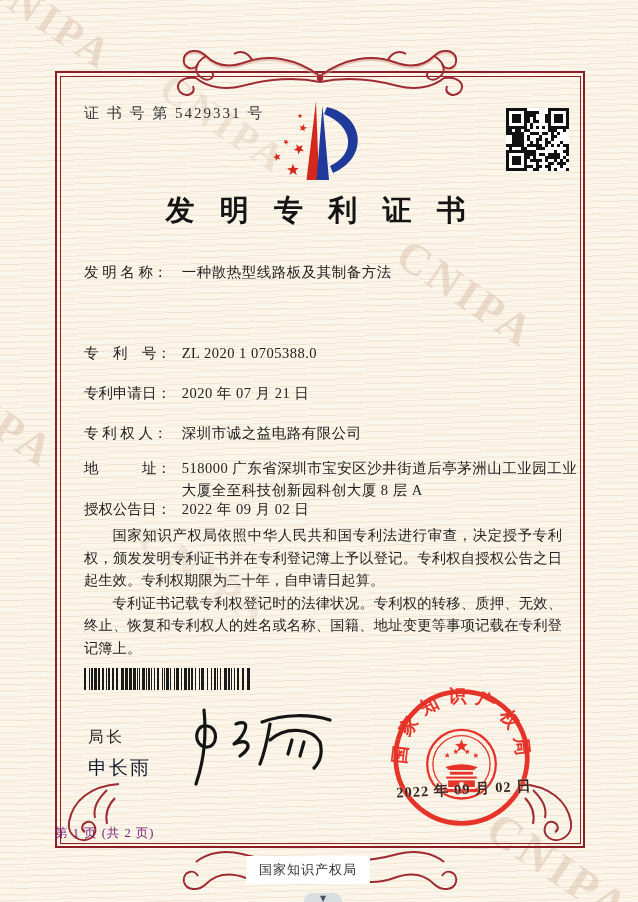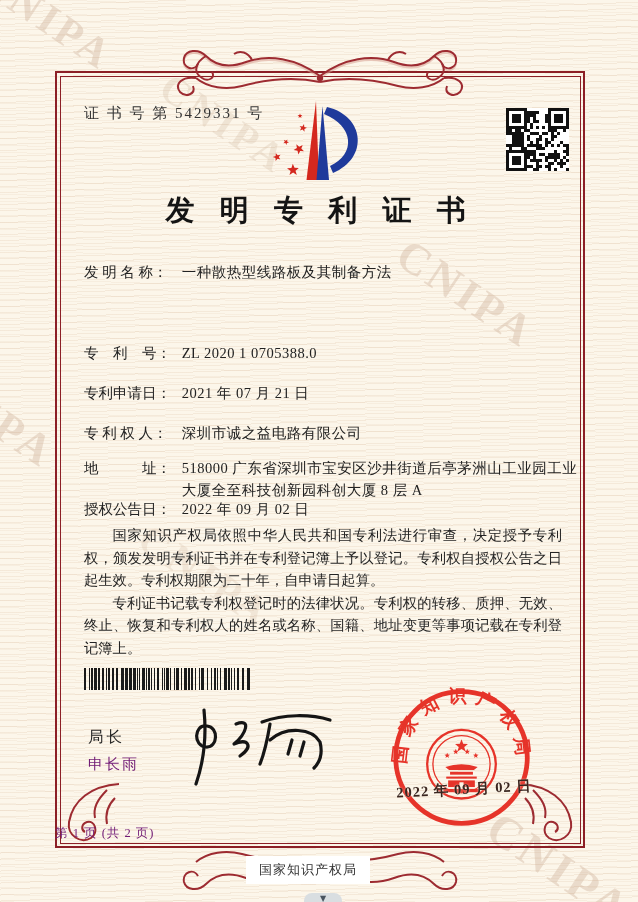--- a/index.html
+++ b/index.html
@@ -50,21 +50,21 @@
   .frow .val{display:inline-block;vertical-align:top;letter-spacing:0.5px;}
   .frow .val.addr{width:400px;line-height:21.5px;}
   .grant2{position:absolute;left:332px;top:0;}
   .paras{
     position:absolute;left:84px;top:524px;width:478px;
     font-size:14.3px;line-height:22.6px;text-align:justify;color:#242424;
   }
   .paras p{margin:0;text-indent:2em;}
   .barcode{position:absolute;left:84px;top:668px;}
   .sig-title{position:absolute;left:88px;top:727px;font-size:15.5px;letter-spacing:3px;color:#222;}
-  .sig-name{position:absolute;left:88px;top:755px;font-size:15px;letter-spacing:2px;color:#701a75;}
+  .sig-name{position:absolute;left:88px;top:755px;font-size:19px;letter-spacing:2px;color:#0f172a;}
   .sig-hand{position:absolute;left:180px;top:706px;}
   .seal{position:absolute;left:390px;top:686px;z-index:6;opacity:0.93;}
   .seal-date{
     position:absolute;left:385px;top:780px;width:158px;z-index:7;text-align:center;
     font-size:14.5px;font-weight:700;color:#3a2620;letter-spacing:1px;
     transform:rotate(-3deg);text-shadow:0 0 2px rgba(251,243,230,0.7);
   }
   .page-num{
     position:absolute;left:55px;width:530px;top:825px;text-align:left;
     font-size:12.5px;letter-spacing:1px;color:#701a75;
@@ -319,21 +319,21 @@
   <div class="frow" style="top:262px;">
     <span class="lab">发 明 名 称：</span>
     <span class="val">一种散热型线路板及其制备方法</span>
   </div>
   <div class="frow" style="top:343px;">
     <span class="lab">专　利　号：</span>
     <span class="val">ZL 2020 1 0705388.0</span>
   </div>
   <div class="frow" style="top:383px;">
     <span class="lab">专利申请日：</span>
-    <span class="val">2021 年 07 月 21 日</span>
+    <span class="val">2020 年 07 月 21 日</span>
   </div>
   <div class="frow" style="top:423px;">
     <span class="lab">专 利 权 人：</span>
     <span class="val">深圳市诚之益电路有限公司</span>
   </div>
   <div class="frow" style="top:458px;">
     <span class="lab">地　　　址：</span>
     <span class="val addr">518000 广东省深圳市宝安区沙井街道后亭茅洲山工业园工业大厦全至科技创新园科创大厦 8 层 A</span>
   </div>
   <div class="frow" style="top:499px;width:478px;">

